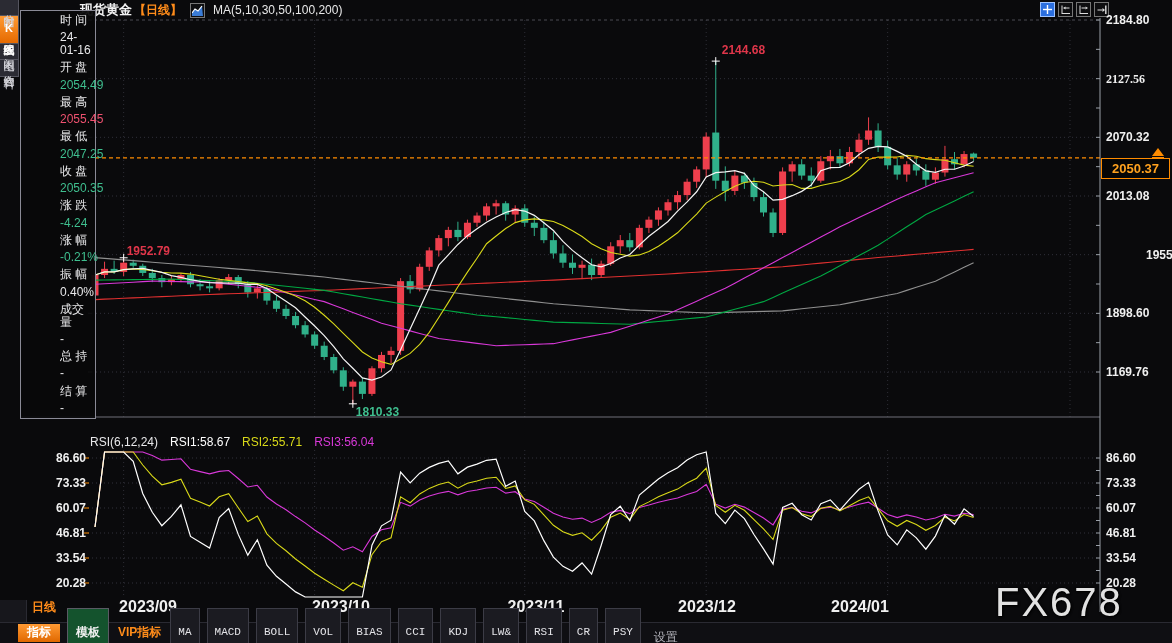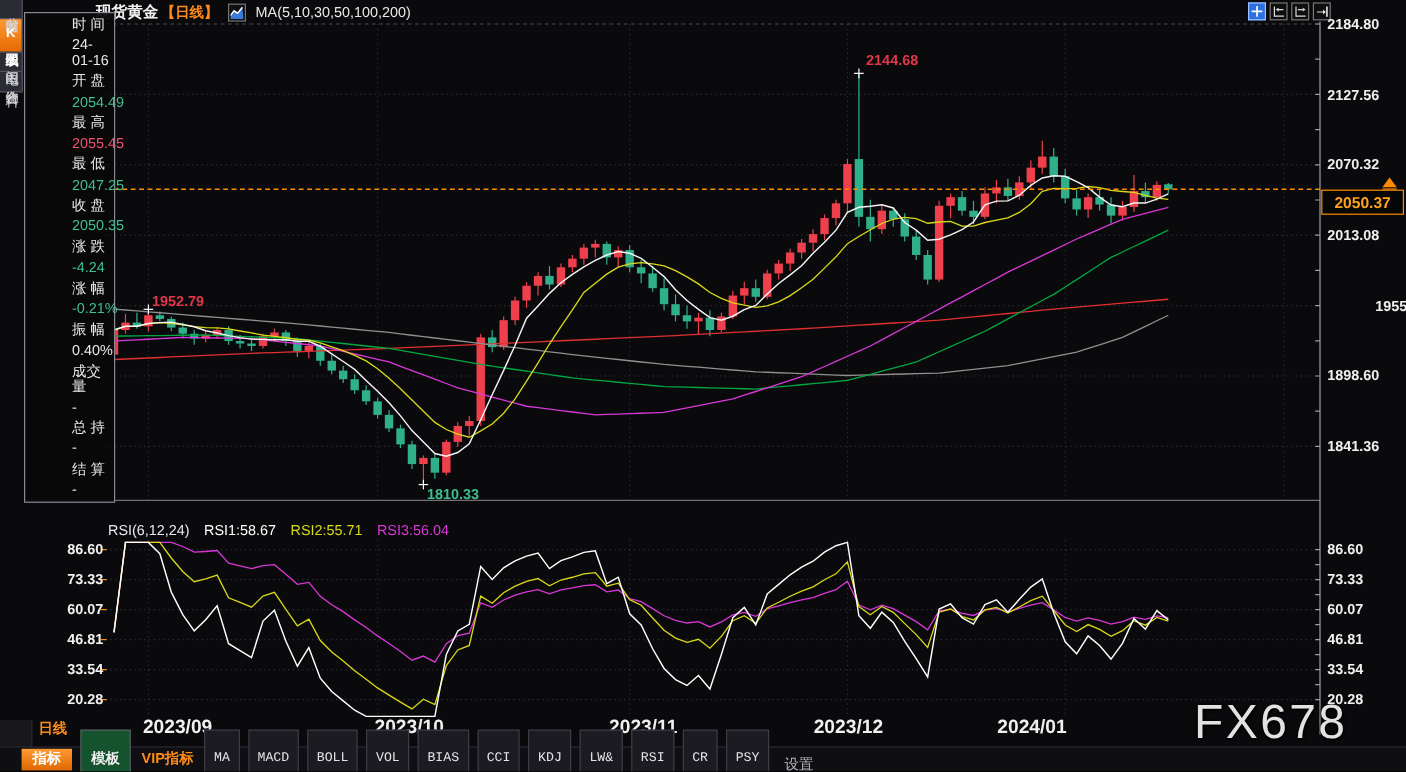--- a/index.html
+++ b/index.html
@@ -431,26 +431,26 @@
       <span class="tb tb-flat">KDJ</span>
       <span class="tb tb-flat">LW&amp;</span>
       <span class="tb tb-flat">RSI</span>
       <span class="tb tb-flat">CR</span>
       <span class="tb tb-flat">PSY</span>
       <span class="tb tb-dim">设置</span>
     </div>
 
   <div id="watermark" class="ovl">FX678</div>
 <div class="axlbl" style="left: 1106px; top: 13px; position: absolute; z-index: 3; font-size: 12px; font-weight: 700; color: rgb(240, 240, 240);">2184.80</div>
-    <div class="axlbl" style="left: 1106px; top: 71.6667px; position: absolute; z-index: 3; font-size: 12px; font-weight: 700; color: rgb(240, 240, 240);">2127.56</div>
+    <div class="axlbl" style="left: 1106px; top: 71.6667px; position: absolute; z-index: 3; font-size: 12px; font-weight: 700; color: rgb(240, 240, 240); font-family: Liberation Serif, serif;">2127.56</div>
     <div class="axlbl" style="left: 1106px; top: 130.333px; position: absolute; z-index: 3; font-size: 12px; font-weight: 700; color: rgb(240, 240, 240);">2070.32</div>
     <div class="axlbl" style="left: 1106px; top: 189px; position: absolute; z-index: 3; font-size: 12px; font-weight: 700; color: rgb(240, 240, 240);">2013.08</div>
     <div class="axlbl" style="left: 1106px; top: 247.667px; position: absolute; z-index: 3; font-size: 12px; font-weight: 700; color: rgb(240, 240, 240); margin-left: 40px;">1955.84</div>
     <div class="axlbl" style="left: 1106px; top: 306.333px; position: absolute; z-index: 3; font-size: 12px; font-weight: 700; color: rgb(240, 240, 240);">1898.60</div>
-    <div class="axlbl" style="left: 1106px; top: 365px; position: absolute; z-index: 3; font-size: 12px; font-weight: 700; color: rgb(240, 240, 240);">1841.36</div>
+    <div class="axlbl" style="left: 1106px; top: 365px; position: absolute; z-index: 3; font-size: 12px; font-weight: 700; color: rgb(240, 240, 240);">1169.76</div>
     <div class="ovl ann" style="left: 721.75px; top: 43.12px; position: absolute; z-index: 3; color: rgb(224, 54, 74);">2144.68</div>
     <div class="ovl ann" style="left: 126.65px; top: 243.793px; position: absolute; z-index: 3; color: rgb(224, 54, 74);">1952.79</div>
     <div class="ovl ann" style="left: 355.85px; top: 404.803px; position: absolute; z-index: 3; color: rgb(63, 191, 143);">1810.33</div>
     <div style="left: 48px; top: 451px; width: 38px; text-align: right; position: absolute; z-index: 3; font: 700 12px &quot;Liberation Sans&quot;, sans-serif; color: rgb(240, 240, 240);">86.60</div>
     <div style="left: 1106px; top: 451px; position: absolute; z-index: 3; font: 700 12px &quot;Liberation Sans&quot;, sans-serif; color: rgb(240, 240, 240);">86.60</div>
     <div style="left: 48px; top: 476px; width: 38px; text-align: right; position: absolute; z-index: 3; font: 700 12px &quot;Liberation Sans&quot;, sans-serif; color: rgb(240, 240, 240);">73.33</div>
     <div style="left: 1106px; top: 476px; position: absolute; z-index: 3; font: 700 12px &quot;Liberation Sans&quot;, sans-serif; color: rgb(240, 240, 240);">73.33</div>
     <div style="left: 48px; top: 501px; width: 38px; text-align: right; position: absolute; z-index: 3; font: 700 12px &quot;Liberation Sans&quot;, sans-serif; color: rgb(240, 240, 240);">60.07</div>
     <div style="left: 1106px; top: 501px; position: absolute; z-index: 3; font: 700 12px &quot;Liberation Sans&quot;, sans-serif; color: rgb(240, 240, 240);">60.07</div>
     <div style="left: 48px; top: 526px; width: 38px; text-align: right; position: absolute; z-index: 3; font: 700 12px &quot;Liberation Sans&quot;, sans-serif; color: rgb(240, 240, 240);">46.81</div>

